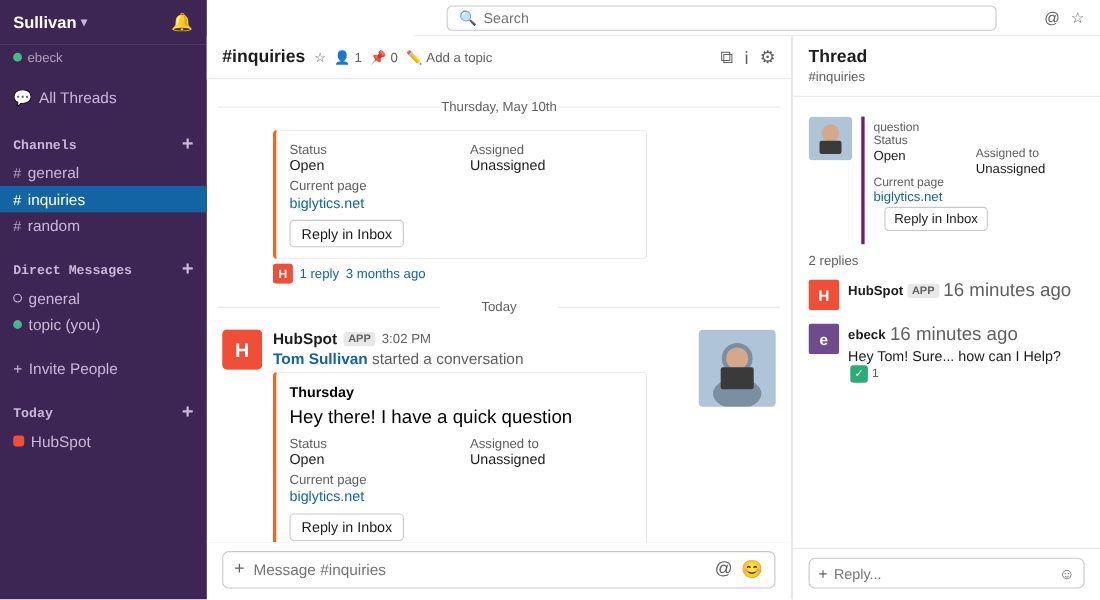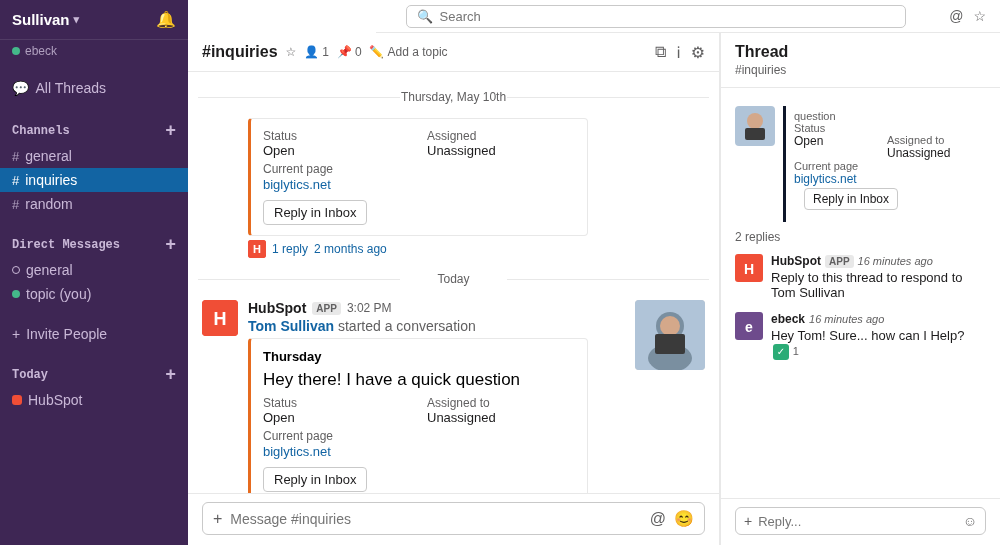--- a/index.html
+++ b/index.html
@@ -64,29 +64,29 @@
     .input-box { border: 1px solid #c9c9c9; border-radius: 6px; display: flex; align-items: center; padding: 6px 10px; gap: 8px; }
     .input-box input { flex: 1; border: none; outline: none; font-size: 14px; color: #616061; background: transparent; }
     .input-icon { color: #616061; cursor: pointer; font-size: 16px; }
 
     
     #thread-panel { width: 280px; border-left: 1px solid #e8e8e8; display: flex; flex-direction: column; height: 100%; flex-shrink: 0; background: #fff; }
     #thread-header { padding: 10px 14px; border-bottom: 1px solid #e8e8e8; }
     #thread-title { font-weight: 700; font-size: 16px; color: #1d1c1d; }
     #thread-channel { font-size: 12px; color: #616061; margin-top: 2px; }
     #thread-body { flex: 1; overflow-y: auto; padding: 10px 0; }
-    .thread-msg-card { border-left: 3px solid #0f172a; padding: 4px 8px; margin: 0 10px 8px; font-size: 12px; }
+    .thread-msg-card { border-left: 3px solid #701a75; padding: 4px 8px; margin: 0 10px 8px; font-size: 12px; }
     .thread-card-label { color: #616061; font-size: 11px; }
     .thread-card-value { color: #1d1c1d; font-size: 12px; }
     .thread-card-link { color: #1264a3; font-size: 12px; text-decoration: none; }
     .thread-reply-btn { margin: 2px 10px 8px; border: 1px solid #c9c9c9; border-radius: 4px; padding: 3px 8px; font-size: 12px; cursor: pointer; background: #fff; color: #1d1c1d; display: inline-block; }
     .replies-count { padding: 4px 14px; font-size: 12px; color: #616061; }
     .thread-message { padding: 6px 14px; display: flex; gap: 8px; }
     .thread-sender { font-weight: 700; font-size: 12px; color: #1d1c1d; }
-    .thread-time { font-size: 11px; color: #616061; font-style: italic; }
+    .thread-time { font-size: 17px; color: #616061; }
     .thread-text { font-size: 13px; color: #1d1c1d; margin-top: 2px; }
     .check-badge { display: inline-flex; align-items: center; justify-content: center; width: 16px; height: 16px; background: #2bac76; border-radius: 3px; color: #fff; font-size: 10px; margin-left: 2px; }
     #thread-input { padding: 8px 14px 10px; border-top: 1px solid #e8e8e8; }
     .thread-input-box { border: 1px solid #c9c9c9; border-radius: 6px; display: flex; align-items: center; padding: 5px 8px; gap: 6px; }
     .thread-input-box input { flex: 1; border: none; outline: none; font-size: 13px; color: #616061; background: transparent; }
 
     
     #topbar { position: absolute; top: 0; left: 188px; right: 0; height: 33px; background: #fff; border-bottom: 1px solid #e8e8e8; display: flex; align-items: center; padding: 0 14px; gap: 10px; z-index: 10; }
     .search-box { display: flex; align-items: center; gap: 6px; border: 1px solid #c9c9c9; border-radius: 5px; padding: 3px 10px; flex: 1; max-width: 500px; margin: 0 auto; }
     .search-box input { border: none; outline: none; font-size: 13px; background: transparent; color: #1d1c1d; width: 100%; }
@@ -235,21 +235,21 @@
             <div class="reply-info">
               <div class="reply-avatars">
                 <div class="mini-avatar">
                   <svg width="18" height="18" viewBox="0 0 18 18">
                       <rect width="18" height="18" rx="3" fill="#f04e36"></rect>
                       <text x="9" y="13" text-anchor="middle" font-size="11" fill="white" font-weight="bold">H</text>
                     </svg>
                 </div>
               </div>
               <span>1 reply</span>
-              <span>2 months ago</span>
+              <span>3 months ago</span>
             </div>
           </div>
         </div>
 
         <div class="date-divider">
           <span>Today</span>
         </div>
 
         <div class="message-block">
           <div class="avatar hubspot-avatar">
@@ -354,21 +354,20 @@
                 <rect width="28" height="28" rx="3" fill="#f04e36"></rect>
                 <text x="14" y="20" text-anchor="middle" font-size="14" fill="white" font-weight="bold">H</text>
               </svg>
           </div>
           <div>
             <div style="display:flex; align-items:center; gap:4px;">
               <span class="thread-sender">HubSpot</span>
               <span class="app-badge">APP</span>
               <span class="thread-time">16 minutes ago</span>
             </div>
-            <div class="thread-text">Reply to this thread to respond to Tom Sullivan</div>
           </div>
         </div>
 
         <div class="thread-message">
           <div style="width:28px; height:28px; border-radius:3px; flex-shrink:0;">
             <svg width="28" height="28" viewBox="0 0 28 28">
                 <rect width="28" height="28" rx="3" fill="#6e4b8c"></rect>
                 <text x="14" y="20" text-anchor="middle" font-size="14" fill="white" font-weight="bold">e</text>
               </svg>
           </div>

